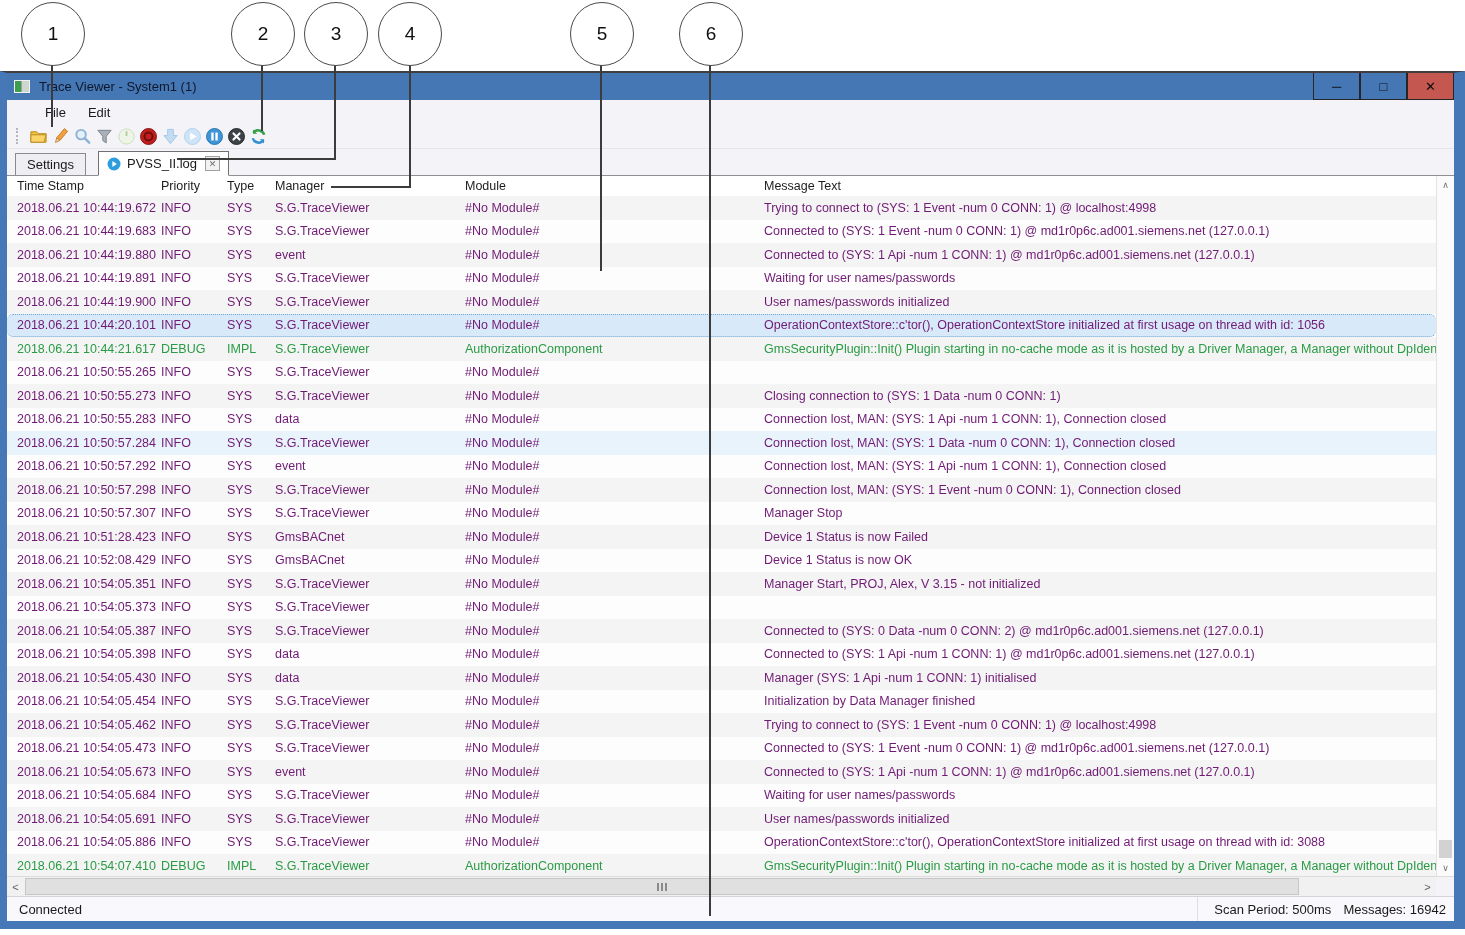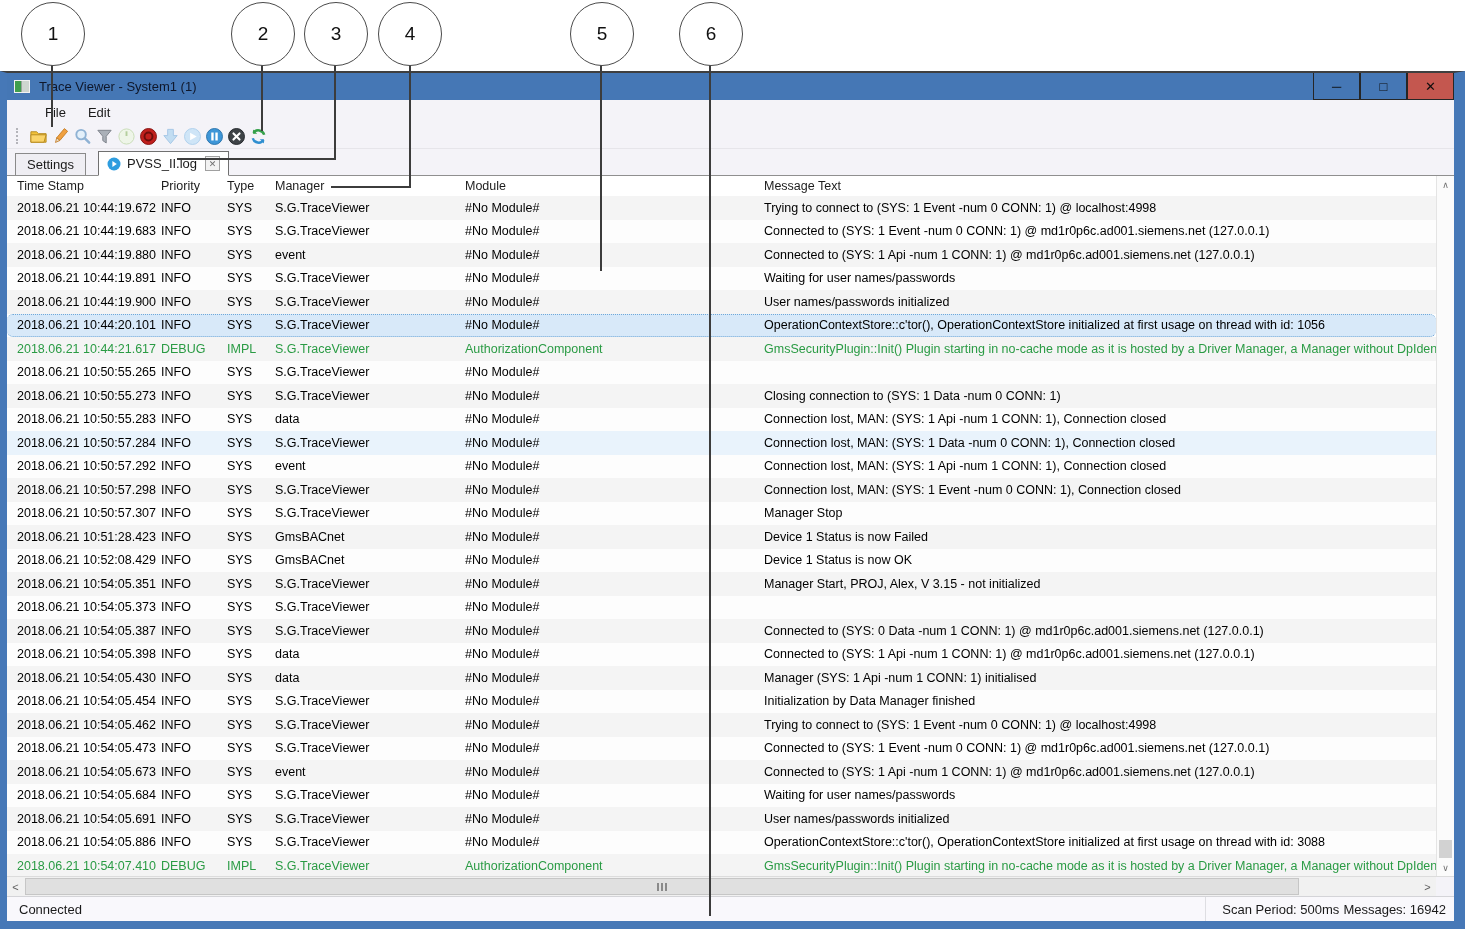--- a/index.html
+++ b/index.html
@@ -49,21 +49,21 @@
   .tabclose{width:15px;height:15px;margin-left:8px;box-sizing:border-box;border:1px solid #a0a0a0;
             background:#f2f2f2;display:flex;align-items:center;justify-content:center;
             font-size:9px;color:#707070;}
 
   
   .tablewrap{flex:1 1 auto;position:relative;background:#ffffff;overflow:hidden;}
   .cols{display:grid;grid-template-columns:144px 66px 48px 190px 299px minmax(0,1fr);padding-left:10px;}
   .thead{height:20px;align-items:center;font-size:12.5px;color:#1c1c1c;background:#fff;
          border-bottom:1px solid #e2e2e2;margin-right:18px;}
   .rows{position:absolute;left:0;right:18px;top:20px;bottom:0;overflow:hidden;}
-  .trow{height:23.5px;box-sizing:border-box;align-items:center;font-size:12.5px;color:#000000;
+  .trow{height:23.5px;box-sizing:border-box;align-items:center;font-size:12.5px;color:#701a75;
         white-space:nowrap;}
   .trow span{overflow:hidden;}
   .trow.odd{background:#f4f4f4;}
   .trow.even{background:#fdfdfd;}
   .trow.debug{color:#2a9b44;}
   .trow.tinted{background:#e9f3fc;}
   .trow.selected{background:#d8e9f9;border-top:1px dotted #70a8d8;border-bottom:1px dotted #70a8d8;border-radius:6px;}
 
   .vscroll{position:absolute;top:0;right:0;width:18px;height:100%;background:#fbfbfb;
            border-left:1px solid #e4e4e4;box-sizing:border-box;}
@@ -79,21 +79,21 @@
           justify-content:center;font-size:11px;color:#606060;}
   .harrow.left{left:0;}
   .harrow.right{right:0;}
   .hthumb{position:absolute;left:18px;width:1272px;top:1px;bottom:1px;background:#e0e0e0;
           border:1px solid #c6c6c6;display:flex;align-items:center;justify-content:center;gap:2px;}
   .hthumb i{display:block;width:2px;height:8px;background:#8a8a8a;}
   .hcorner{flex:0 0 18px;background:#f4f3f8;}
 
   .statusbar{height:24px;flex:0 0 auto;background:#f9f8fc;border-top:1px solid #d4d4d8;
              display:flex;align-items:center;font-size:13px;color:#1a1a1a;padding:0 8px 0 12px;}
-  .statusright{margin-left:auto;display:flex;gap:4px;border-left:1px solid #dedee2;
+  .statusright{margin-left:auto;display:flex;gap:12px;border-left:1px solid #dedee2;
                padding-left:16px;height:100%;align-items:center;}
 </style>
 </head>
 <body>
 
 <div class="stage">
 
   <div class="callout" style="left:21px">1</div>
   <div class="callout" style="left:231px">2</div>
   <div class="callout" style="left:304px">3</div>
@@ -372,21 +372,21 @@
     <span>SYS</span>
     <span>S.G.TraceViewer</span>
     <span>#No Module#</span>
   </div>
           <div class="cols trow odd">
     <span>2018.06.21 10:54:05.387</span>
     <span>INFO</span>
     <span>SYS</span>
     <span>S.G.TraceViewer</span>
     <span>#No Module#</span>
-    <span>Connected to (SYS: 0 Data -num 1 CONN: 1) @ md1r0p6c.ad001.siemens.net (127.0.0.1)</span>
+    <span>Connected to (SYS: 0 Data -num 0 CONN: 2) @ md1r0p6c.ad001.siemens.net (127.0.0.1)</span>
   </div>
           <div class="cols trow even">
     <span>2018.06.21 10:54:05.398</span>
     <span>INFO</span>
     <span>SYS</span>
     <span>data</span>
     <span>#No Module#</span>
     <span>Connected to (SYS: 1 Api -num 1 CONN: 1) @ md1r0p6c.ad001.siemens.net (127.0.0.1)</span>
   </div>
           <div class="cols trow odd">

